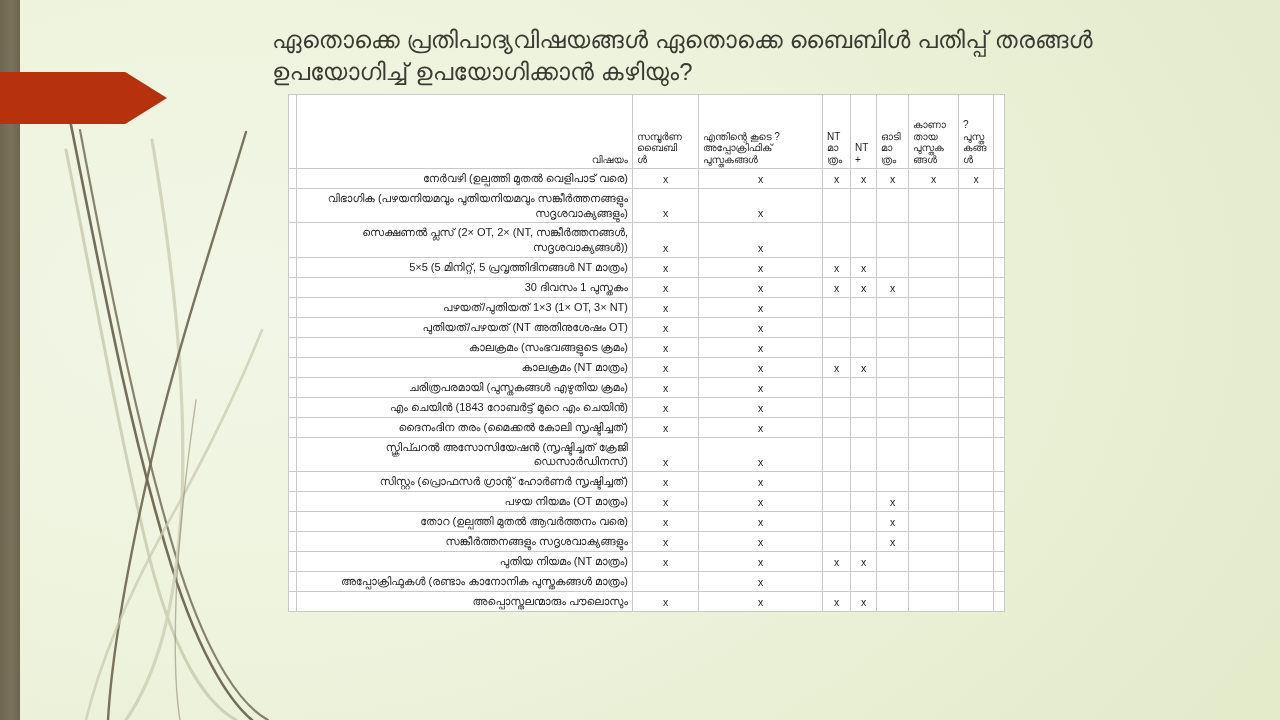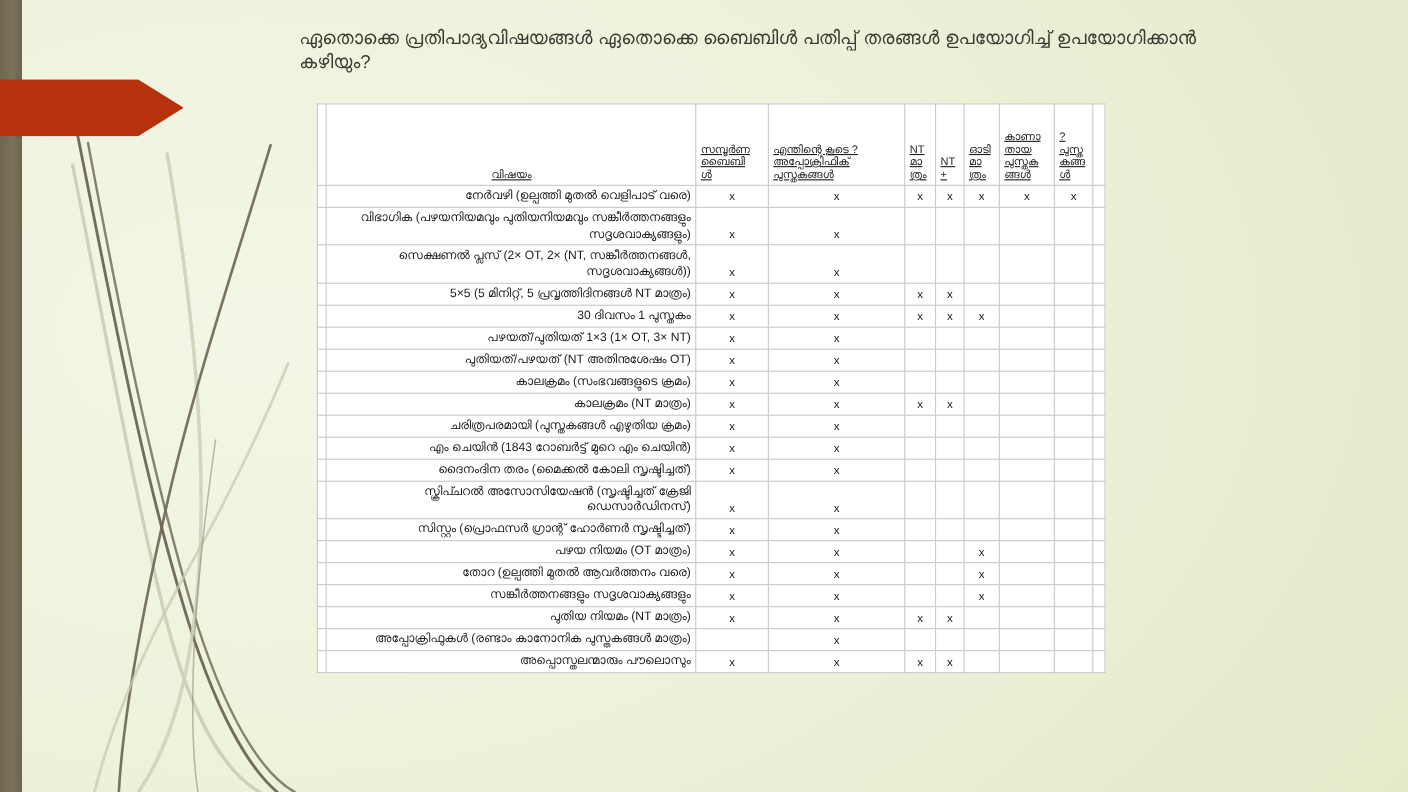--- a/index.html
+++ b/index.html
@@ -47,21 +47,21 @@
     clip-path: polygon(0 0, 75% 0, 100% 50%, 75% 100%, 0 100%);
   }
 
   
   .title {
     position: absolute;
     left: 272px;
     top: 24px;
     width: 830px;
     color: #3b3b33;
-    font-size: 17px;
+    font-size: 24px;
     line-height: 1.32;
     font-weight: 400;
     letter-spacing: 0.1px;
   }
 
   
   .table-wrap {
     position: absolute;
     left: 288px;
     top: 94px;
@@ -95,24 +95,23 @@
   col.c-qmark   { width: 35px; }
   col.c-tail    { width: 11px; }
 
   thead td {
     vertical-align: bottom;
     text-align: center;
     line-height: 1.18;
     font-size: 10px;
     height: 69px;
     padding-bottom: 3px;
-    text-decoration: underline;
   }
   thead td.hd-subject {
-    text-align: center;
+    text-align: right;
     padding-left: 5px;
   }
   thead td.hd-gutter, thead td.hd-tail { padding: 0; }
 
   tbody td.subject {
     text-align: right;
     font-size: 11px;
     line-height: 1.33;
     padding: 2px 4px 2px 5px;
     vertical-align: bottom;

